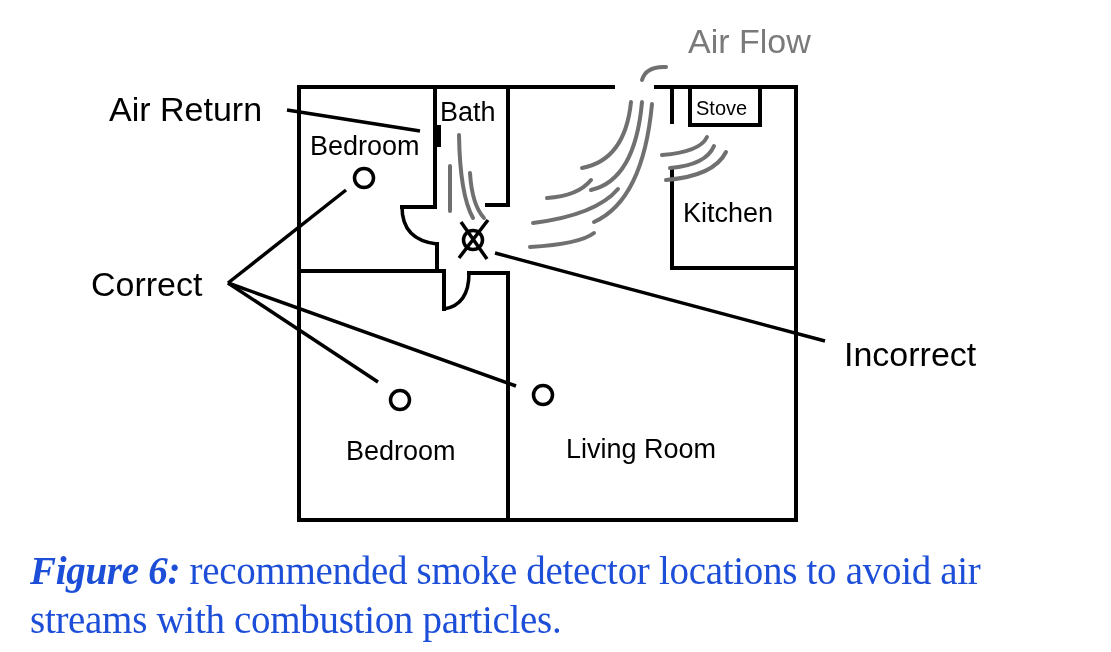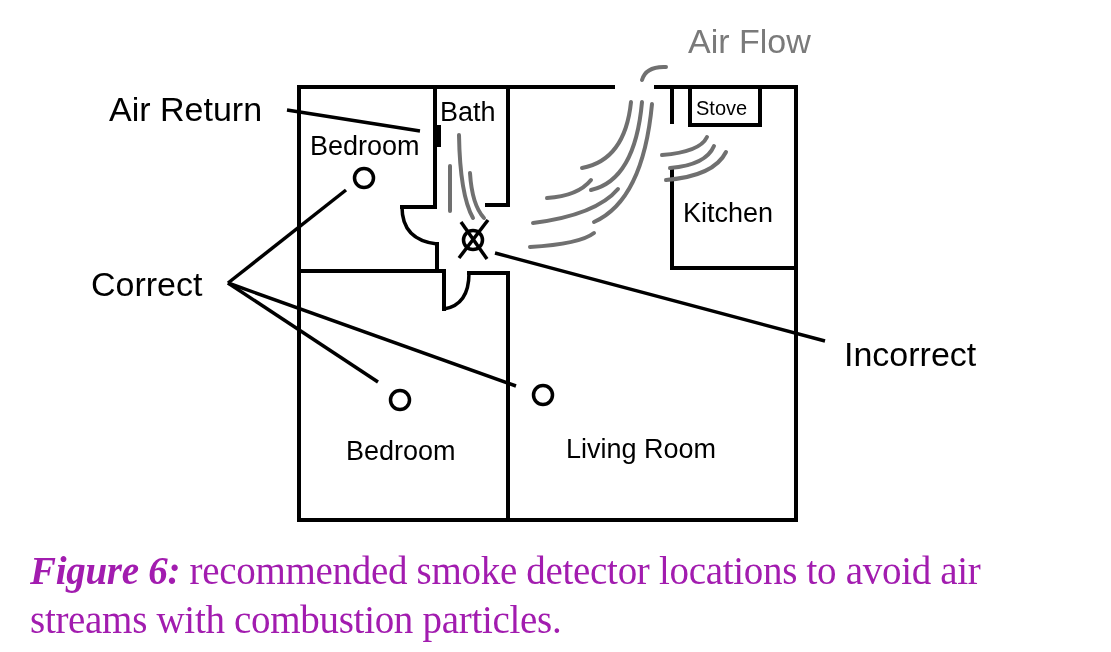--- a/index.html
+++ b/index.html
@@ -2,21 +2,21 @@
 <html><head>
   <meta charset="utf-8">
   <style>
     html, body { margin: 0; padding: 0; background: #ffffff; }
     body { width: 1111px; height: 652px; position: relative; overflow: hidden; }
     #figure { position: absolute; left: 0; top: 0; width: 1111px; height: 545px; }
     .sans { font-family: "Liberation Sans", "DejaVu Sans", sans-serif; }
     .caption {
       position: absolute; left: 30px; top: 546px; width: 1070px;
       font-family: "Liberation Serif", "DejaVu Serif", serif;
-      font-size: 39px; line-height: 49px; color: #a21caf;
+      font-size: 39px; line-height: 49px; color: #1d4ed8;
       letter-spacing: -0.3px;
     }
     .caption .fig-label { font-weight: bold; font-style: italic; }
   </style>
 </head>
 <body>
 
 <svg id="figure" viewBox="0 0 1111 545" xmlns="http://www.w3.org/2000/svg">
   <g fill="none" stroke="#000" stroke-width="4" stroke-linecap="square">
 

